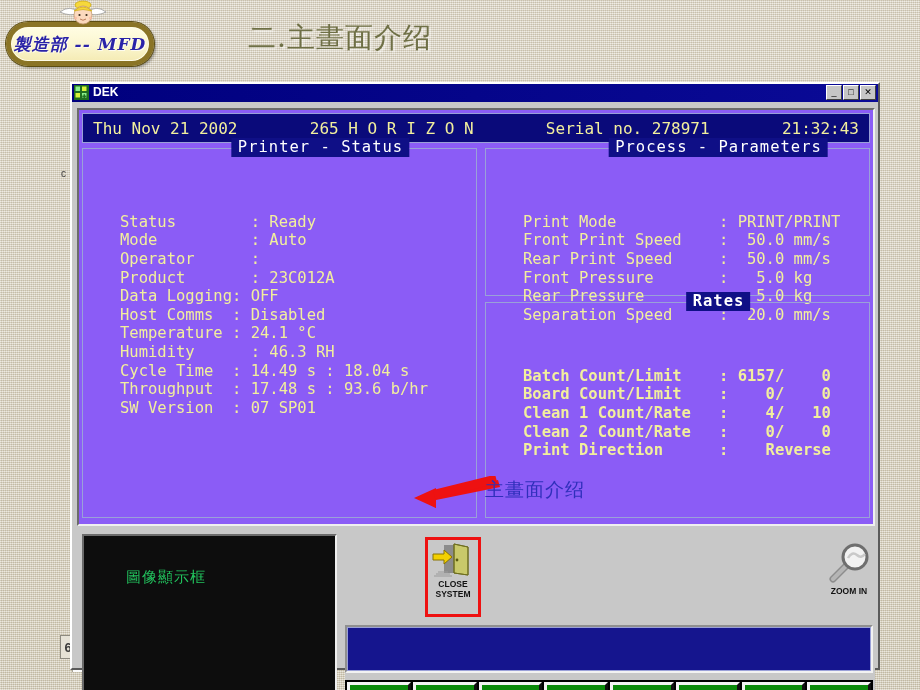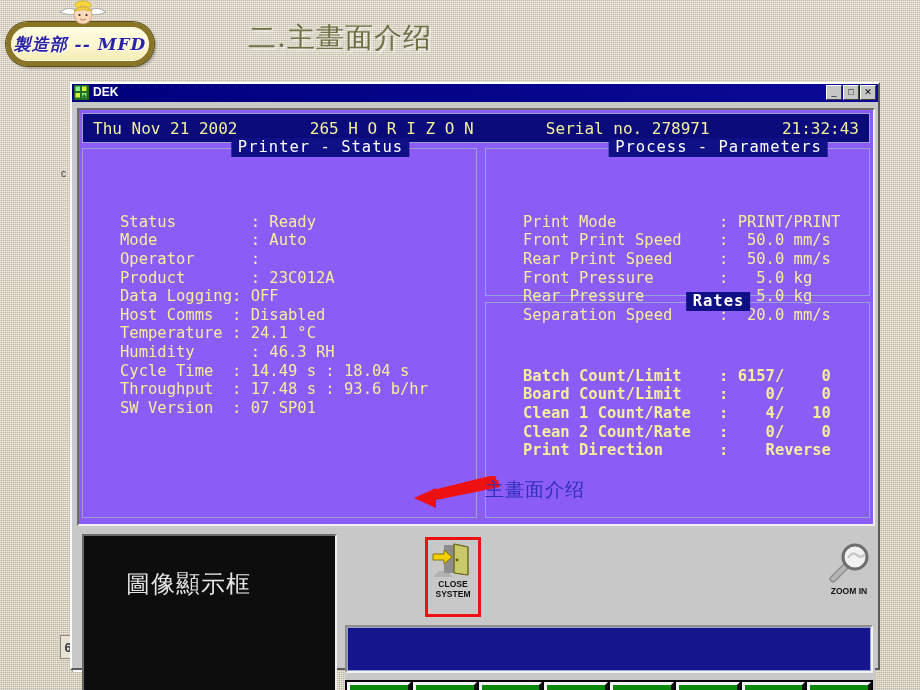--- a/index.html
+++ b/index.html
@@ -212,23 +212,23 @@
     position: absolute;
     left: 5px; top: 4px;
     width: 255px; height: 200px;
     background: #0d0d0d;
     border: 2px solid #6b6b6b;
     border-right-color: #efefef;
     border-bottom-color: #efefef;
     z-index: 6;
   }
   #image-box-label {
-    color: #e5e5e5;
+    color: #22c55e;
     font-family: Liberation Mono, monospace;
-    font-size: 24px;
+    font-size: 15px;
     position: absolute;
     left: 42px; top: 32px;
     letter-spacing: 1px;
   }
 
   #right-pane {
     position: absolute;
     left: 268px; top: 0px;
     width: 530px; height: 215px;
     background: #c8c8c8;

